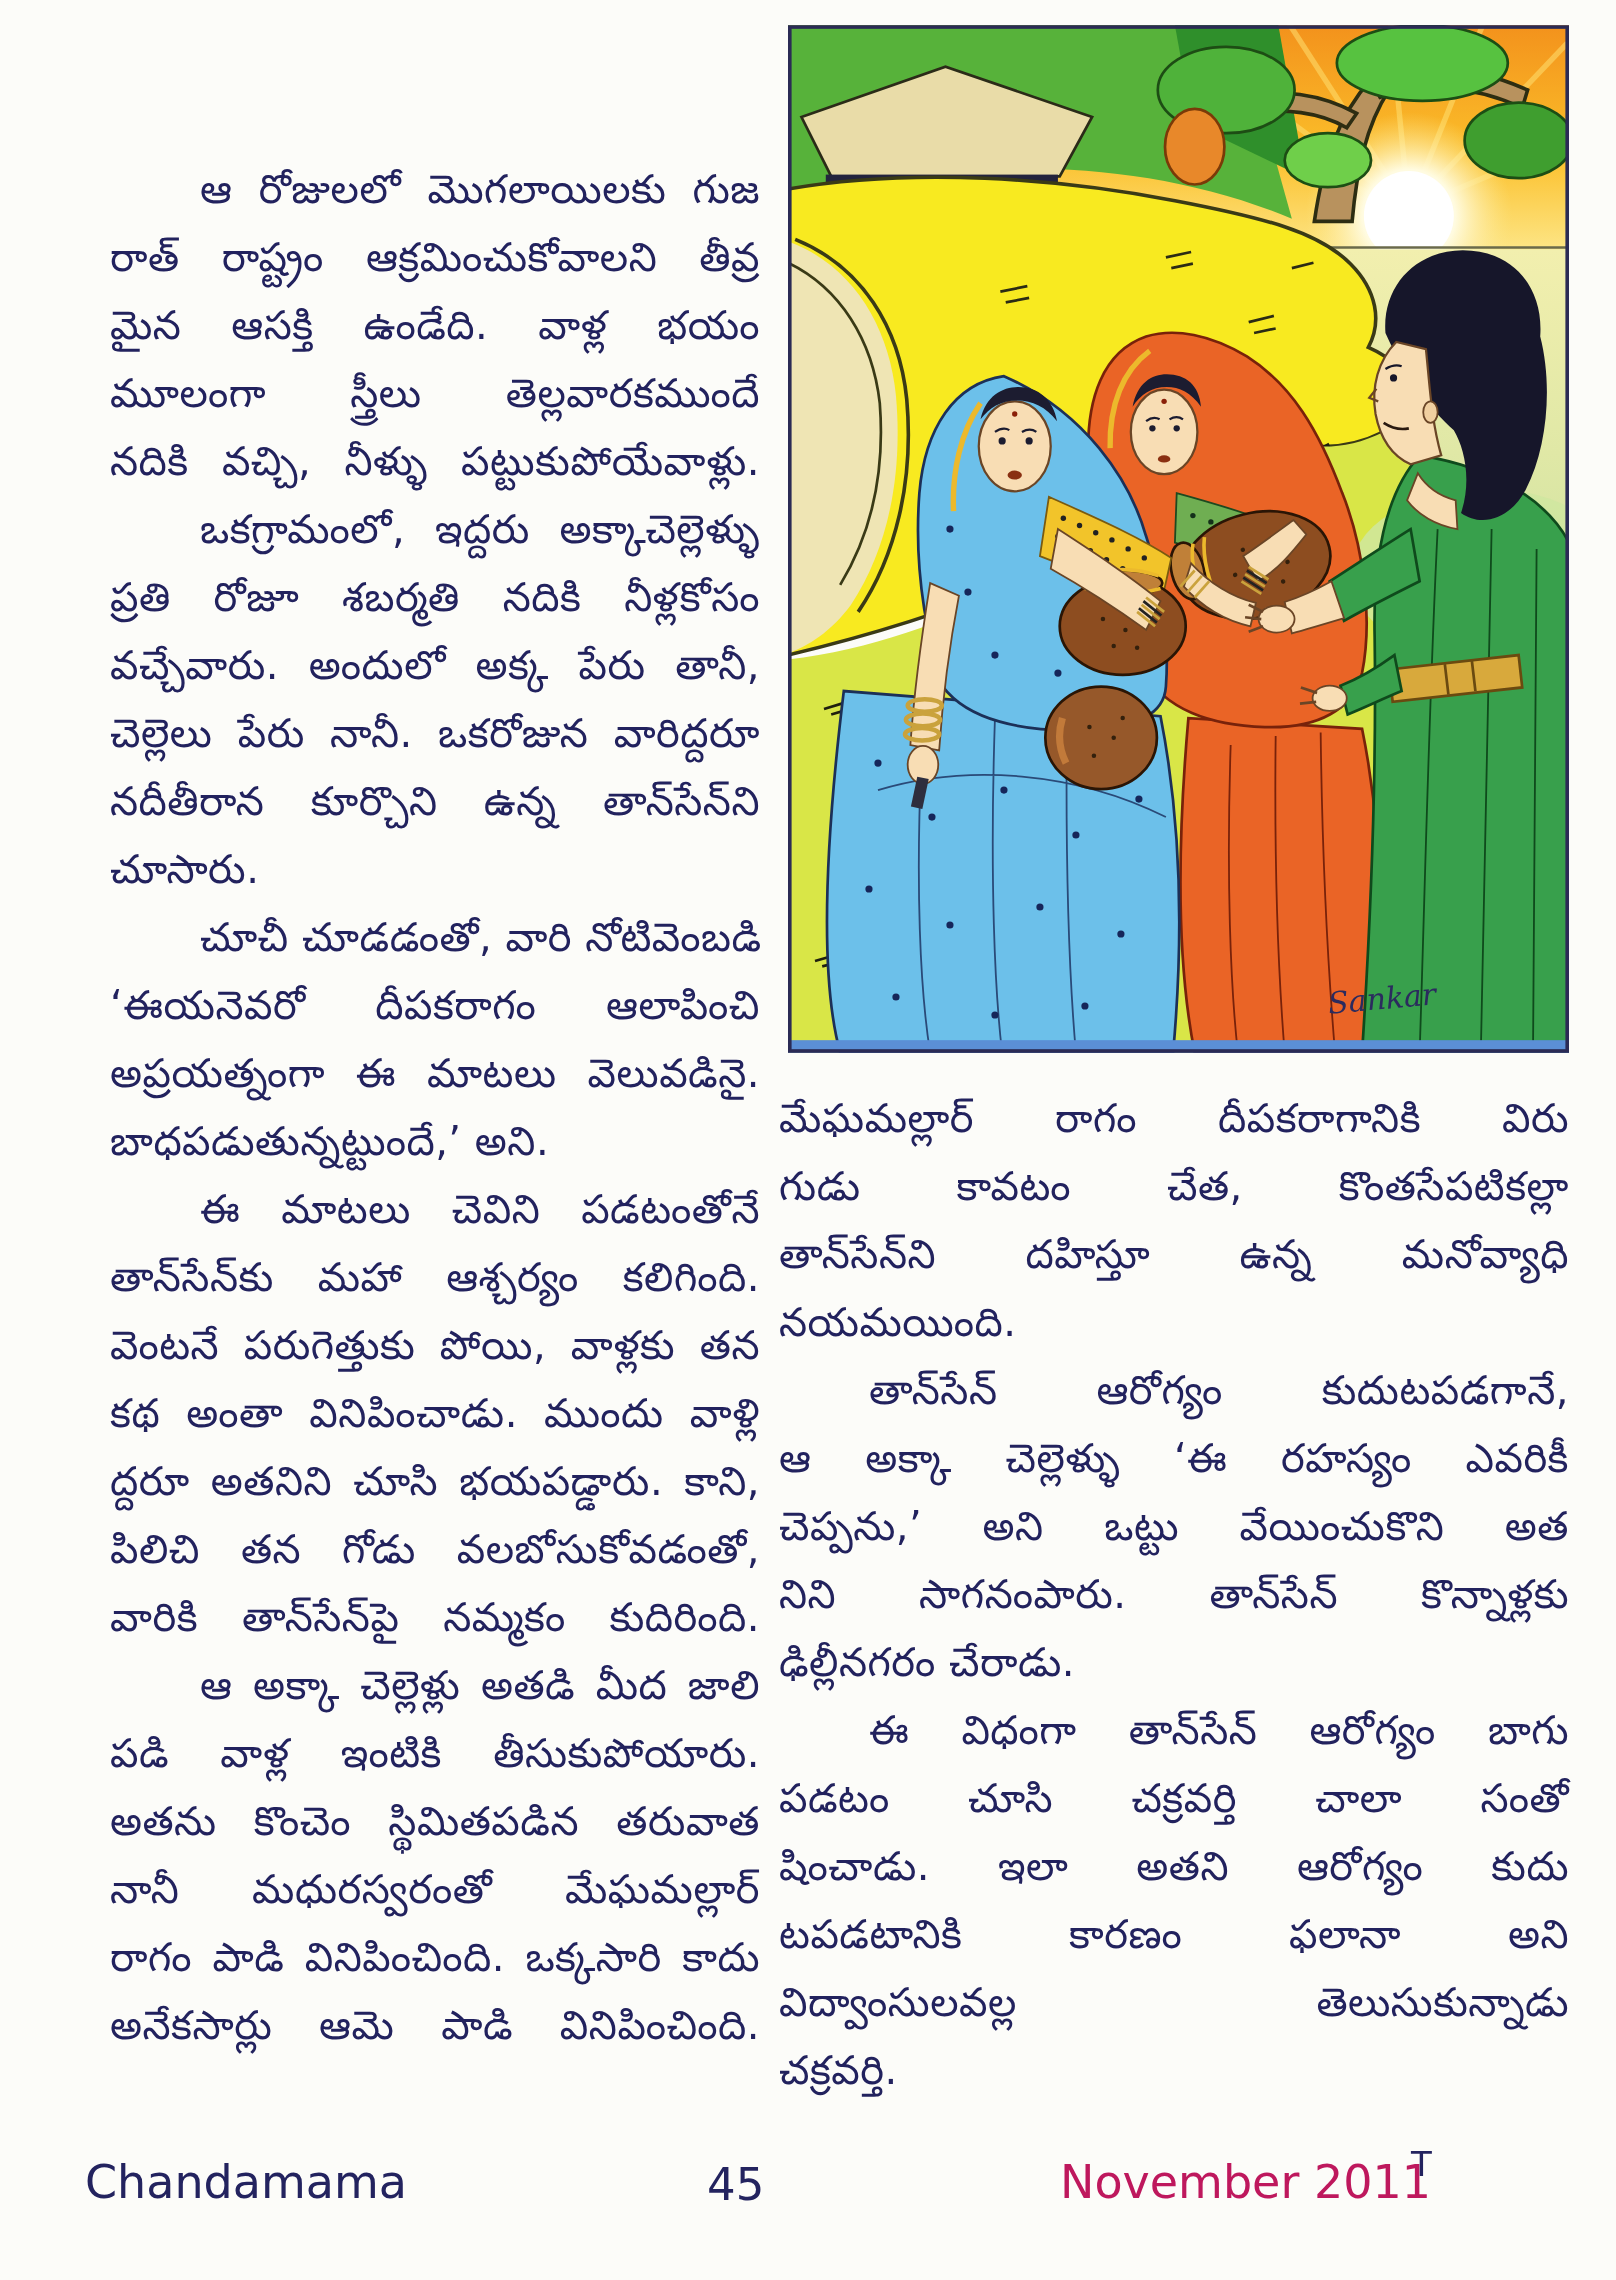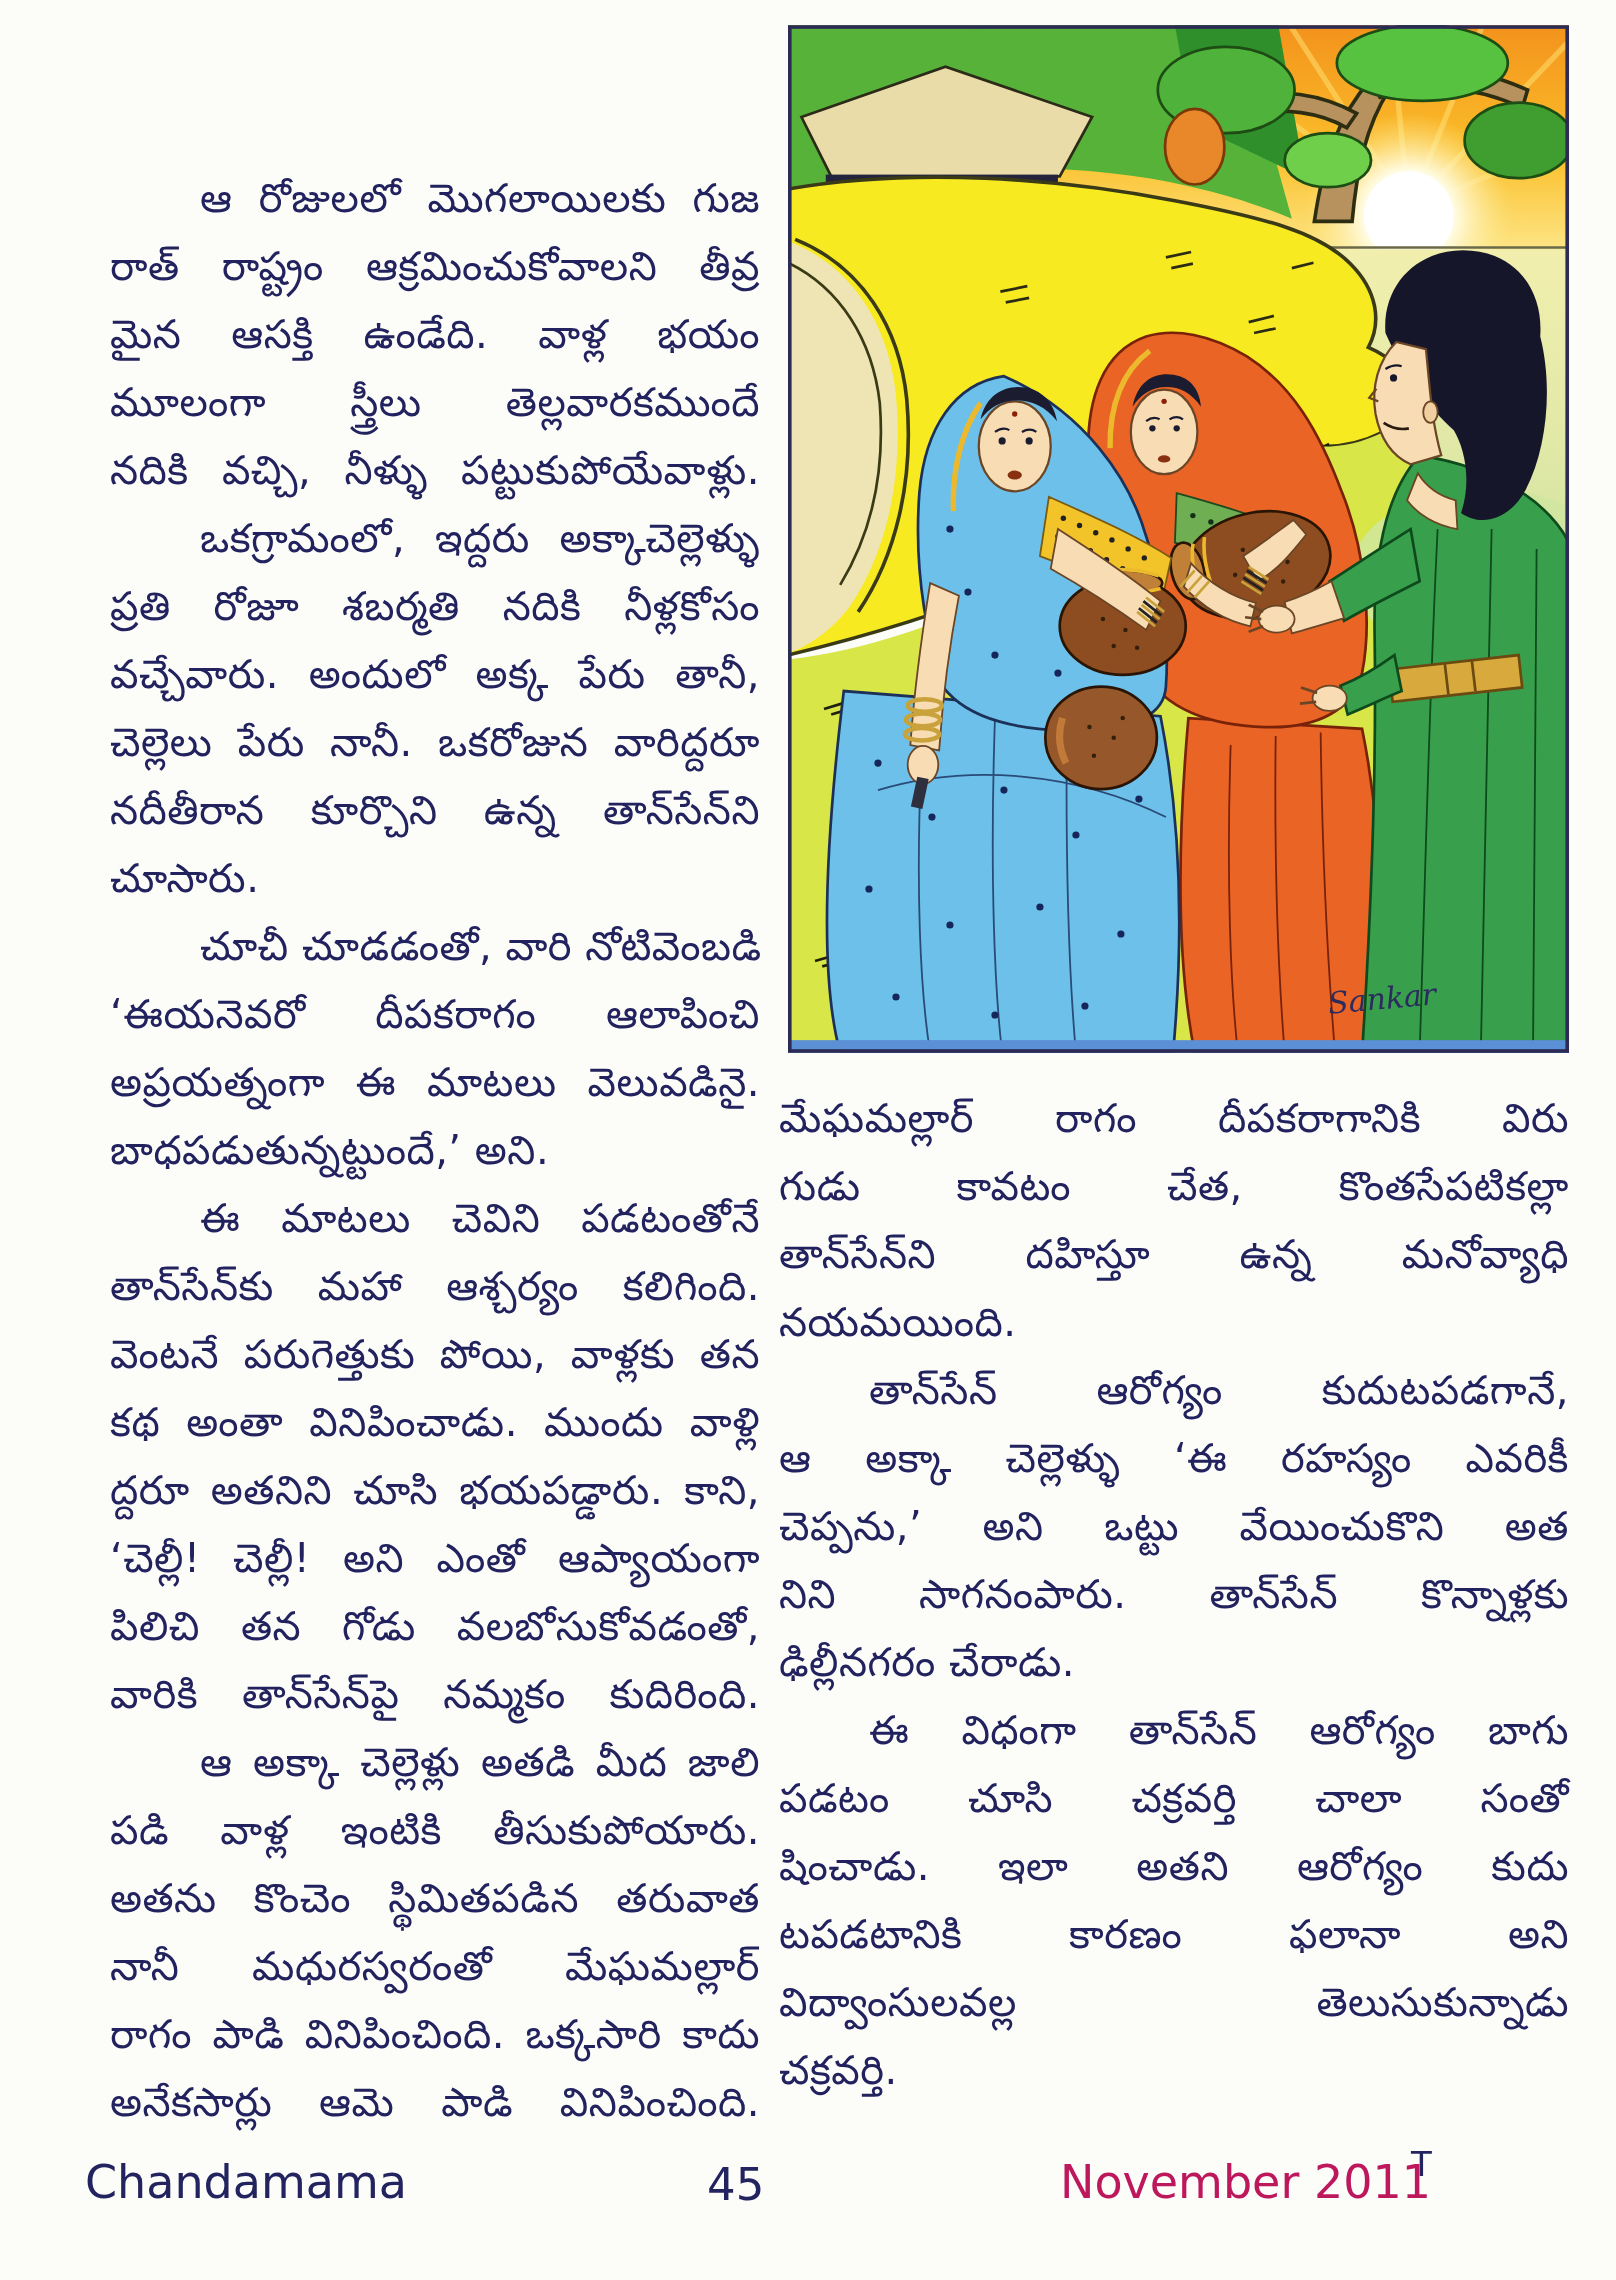--- a/index.html
+++ b/index.html
@@ -6,21 +6,21 @@
   .page{
     position:relative;
     width:1617px;height:2281px;
     background:#fcfcf9;
     font-family:"DejaVu Sans",sans-serif;
     color:#22225e;
     overflow:hidden;
   }
   
   .col{position:absolute;}
-  .left-col{left:110px;top:164px;width:650px;}
+  .left-col{left:110px;top:155px;width:650px;}
   .right-col{left:779px;top:1084px;width:790px;}
   .line{
     height:68px;line-height:68px;
     font-size:40px;
     text-align:justify;
     text-align-last:justify;
     white-space:nowrap;
     letter-spacing:0.5px;
   }
   .line.last{text-align-last:left;}
@@ -68,21 +68,20 @@
       <div class="line">‘ఈయనెవరో దీపకరాగం ఆలాపించి</div>
       <div class="line">అప్రయత్నంగా ఈ మాటలు వెలువడినై.</div>
       <div class="line last">బాధపడుతున్నట్టుందే,’ అని.</div>
     </div>
     <div class="para">
       <div class="line ind">ఈ మాటలు చెవిని పడటంతోనే</div>
       <div class="line">తాన్‌సేన్‌కు మహా ఆశ్చర్యం కలిగింది.</div>
       <div class="line">వెంటనే పరుగెత్తుకు పోయి, వాళ్లకు తన</div>
       <div class="line">కథ అంతా వినిపించాడు. ముందు వాళ్లి</div>
       <div class="line">ద్దరూ అతనిని చూసి భయపడ్డారు. కాని,</div>
-      <div class="line">‘చెల్లీ! చెల్లీ! అని ఎంతో ఆప్యాయంగా</div>
       <div class="line">పిలిచి తన గోడు వలబోసుకోవడంతో,</div>
       <div class="line">వారికి తాన్‌సేన్‌పై నమ్మకం కుదిరింది.</div>
     </div>
     <div class="para">
       <div class="line ind">ఆ అక్కా చెల్లెళ్లు అతడి మీద జాలి</div>
       <div class="line">పడి వాళ్ల ఇంటికి తీసుకుపోయారు.</div>
       <div class="line">అతను కొంచెం స్థిమితపడిన తరువాత</div>
       <div class="line">నానీ మధురస్వరంతో మేఘమల్లార్</div>
       <div class="line">రాగం పాడి వినిపించింది. ఒక్కసారి కాదు</div>
       <div class="line">అనేకసార్లు ఆమె పాడి వినిపించింది.</div>

